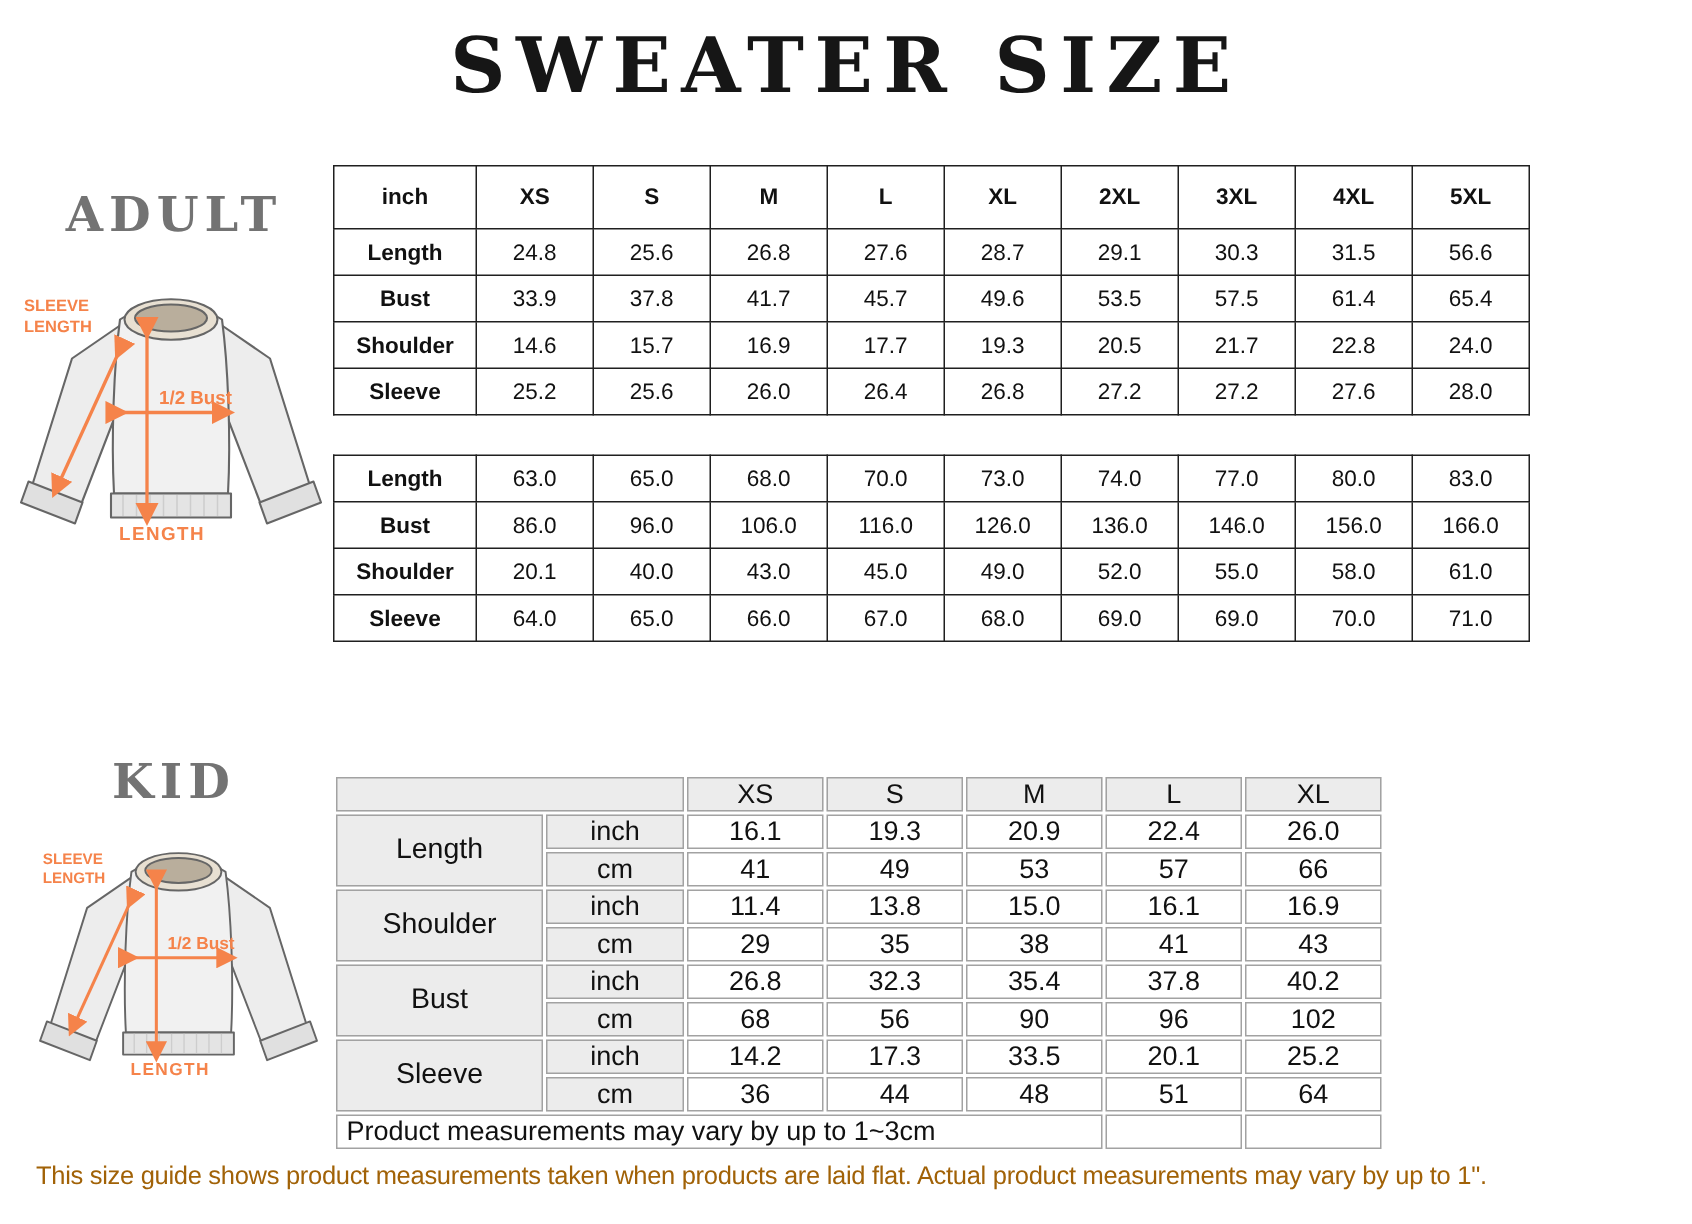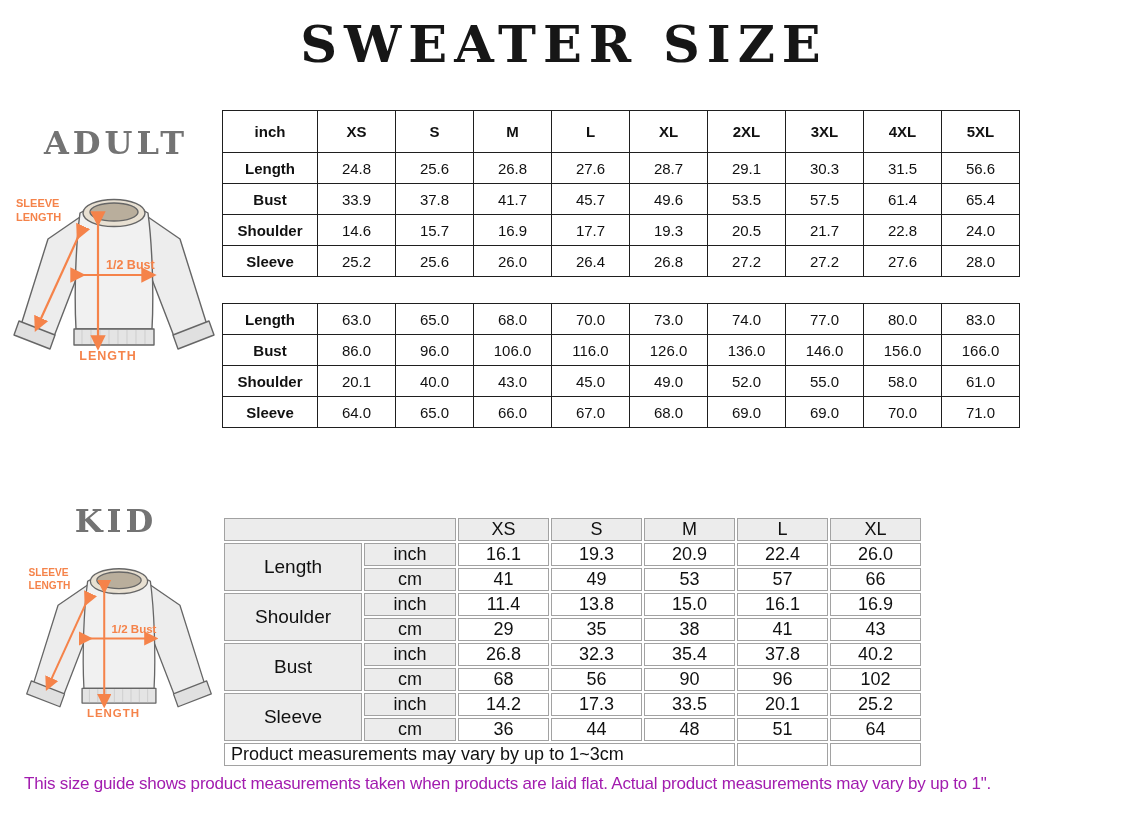--- a/index.html
+++ b/index.html
@@ -37,21 +37,21 @@
          border-spacing:2px;background:#fff;font-size:18px;color:#111;
          table-layout:fixed;}
   .kid-table th,.kid-table td{border:1px solid #a2a2a2;text-align:center;
          padding:0 2px;height:18px;font-weight:normal;overflow:hidden;
          white-space:nowrap;}
   .kid-table .shade{background:#ececec;}
   .kid-table .label-cell{font-size:19px;}
   .kid-table .foot{text-align:left;padding-left:6px;font-size:18px;margin-left:37px;}
 
   .disclaimer{position:absolute;left:24px;top:774px;font-size:17px;
-         color:#a21caf;letter-spacing:-0.2px;white-space:nowrap;}
+         color:#a16207;letter-spacing:-0.2px;white-space:nowrap;}
 
   
   .o-label{font-family:"Liberation Sans",sans-serif;font-weight:bold;}
 </style>
 </head>
 <body>
 
 <div class="page">
 
   <div class="title">SWEATER SIZE</div>

